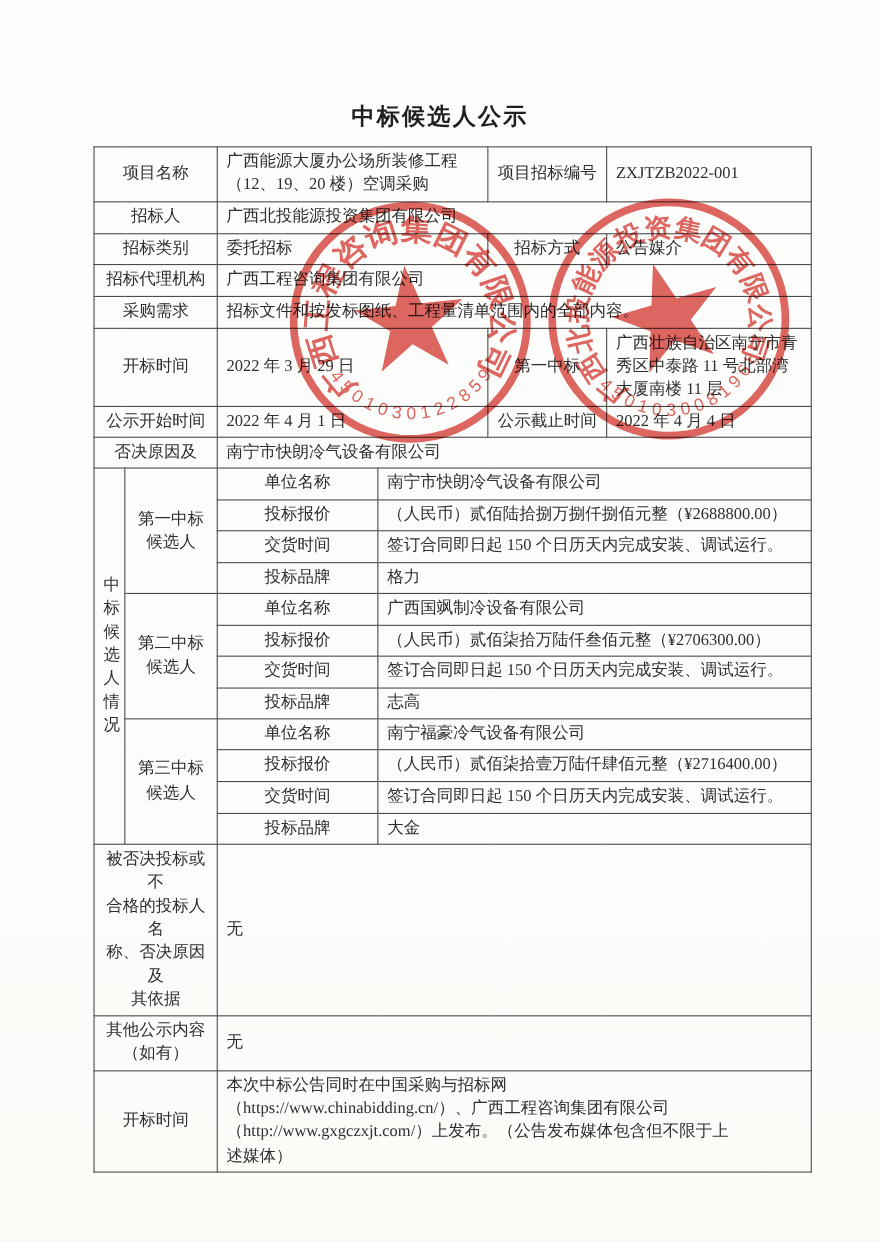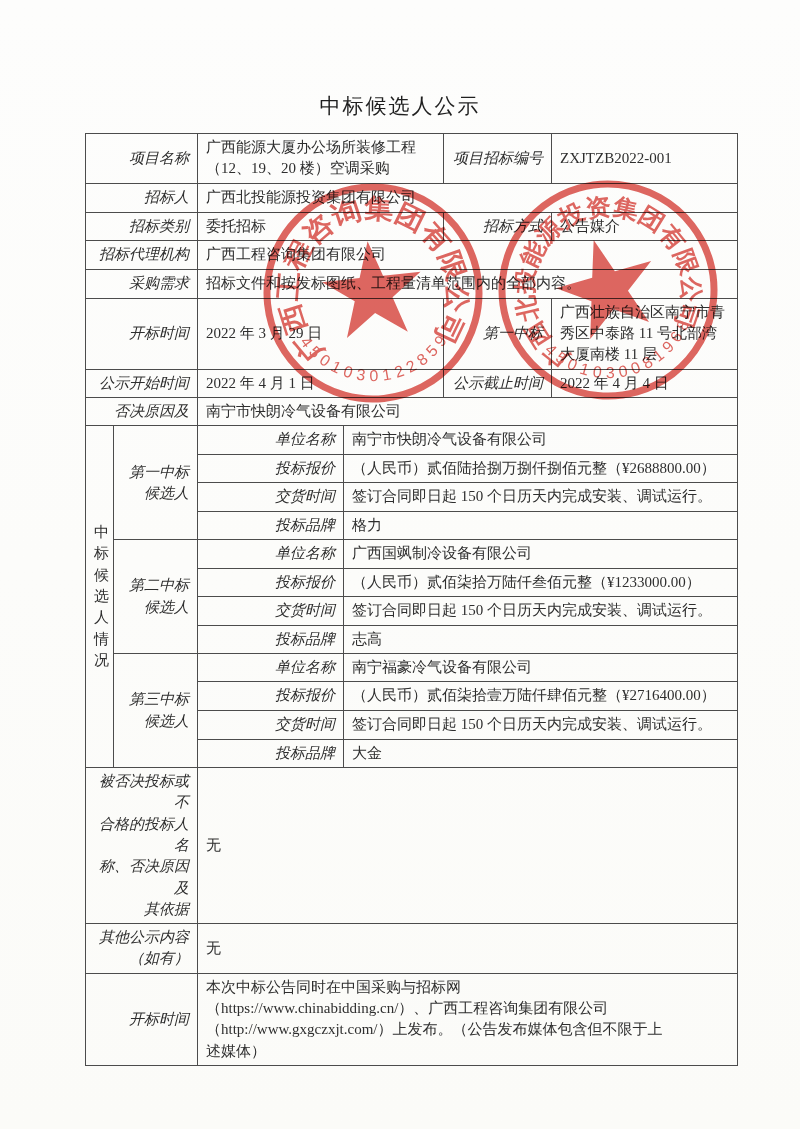--- a/index.html
+++ b/index.html
@@ -4,31 +4,31 @@
 <style>
   * { margin:0; padding:0; box-sizing:border-box; }
   body { background:#e8e8e8; font-family:"Liberation Serif","DejaVu Serif",serif; }
   .page {
     position:relative; width:800px; height:1129px; margin:0 auto;
     background:linear-gradient(180deg,#fdfdfc 0%,#fbfbf8 100%);
     overflow:hidden; color:#2e2e2e;
   }
   .doc-title {
     position:absolute; top:92px; left:0; width:800px;
-    text-align:center; font-size:21px; font-weight:normal; letter-spacing:2px; color:#1f1f1f;
+    text-align:center; font-size:21px; font-weight:bold; letter-spacing:2px; color:#1f1f1f;
   }
   table.doc {
     position:absolute; left:85px; top:133px; width:652px;
     border-collapse:collapse; table-layout:fixed;
   }
   table.doc td {
     border:1px solid #4c4c4c; font-size:15px; line-height:1.42;
     padding:3px 8px; vertical-align:middle; white-space:pre-line; color:#2e2e2e;
   }
-  td.lbl { text-align:right; padding:3px 3px;font-style:italic; }
+  td.lbl { text-align:center; padding:3px 3px; }
   td.val { text-align:left; }
   td.vlabel {
     text-align:right; font-size:13px; line-height:1.7;
     padding:0 1px; word-break:break-all; white-space:normal;
   }
   td.rank { word-break:break-all; }
   tr.h48 td{height:48px} tr.h29 td{height:29px} tr.h28 td{height:28px}
   tr.h59 td{height:59px} tr.h88 td{height:88px} tr.h44 td{height:44px} tr.h84 td{height:84px}
   .stamp {
     position:absolute; mix-blend-mode:multiply; opacity:.82; pointer-events:none; z-index:3;
@@ -130,21 +130,21 @@
     </tr>
 
     <tr class="h28">
       <td class="lbl rank" rowspan="4">第二中标
 候选人</td>
       <td class="lbl">单位名称</td>
       <td class="val" colspan="3">广西国飒制冷设备有限公司</td>
     </tr>
     <tr class="h28">
       <td class="lbl">投标报价</td>
-      <td class="val" colspan="3">（人民币）贰佰柒拾万陆仟叁佰元整（¥1233000.00）</td>
+      <td class="val" colspan="3">（人民币）贰佰柒拾万陆仟叁佰元整（¥2706300.00）</td>
     </tr>
     <tr class="h29">
       <td class="lbl">交货时间</td>
       <td class="val" colspan="3">签订合同即日起 150 个日历天内完成安装、调试运行。</td>
     </tr>
     <tr class="h28">
       <td class="lbl">投标品牌</td>
       <td class="val" colspan="3">志高</td>
     </tr>
 

